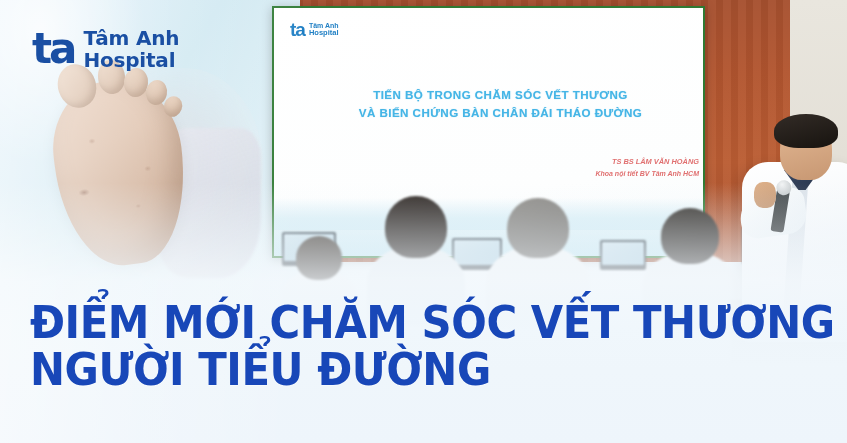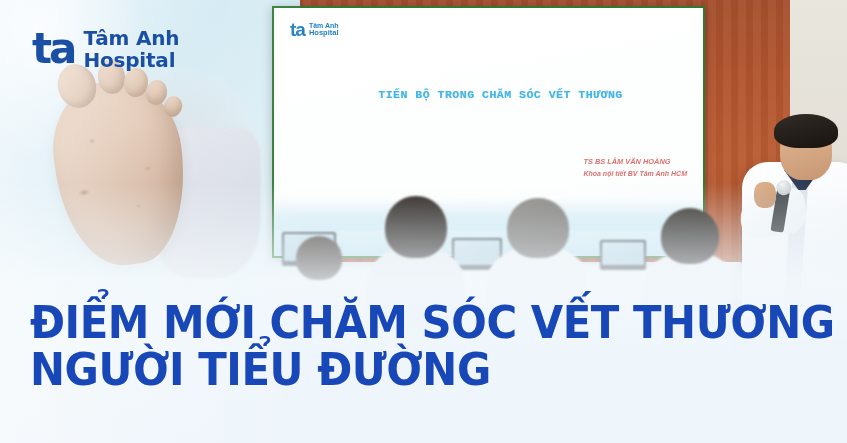--- a/index.html
+++ b/index.html
@@ -63,24 +63,24 @@
   .screen-logo .words span:nth-child(1){ font-size: 7px; font-weight:700; color:#1f7fc4; }
   .screen-logo .words span:nth-child(2){ font-size: 7.5px; font-weight:700; color:#1f7fc4; }
 
   .slide-title {
     position: absolute; left: 34px; top: 78px; right: 10px;
     text-align: center;
     font-size: 11.6px; font-weight: 700; letter-spacing: .45px; line-height: 1.52;
     color: #45b5e6;
     text-shadow: 0 0 1px rgba(69,181,230,.5);
   }
-  .slide-title div { white-space: nowrap; font-family: Liberation Mono, monospace; }
+  .slide-title div { white-space: nowrap; }
   .slide-author {
-    position: absolute; right: 16px; top: 148px;
-    text-align: left; color: #e07070;
+    position: absolute; right: 4px; top: 148px;
+    text-align: right; color: #e07070;
     font-size: 7.4px; font-weight: 700; font-style: italic; line-height: 1.65;
     font-family: "Liberation Sans", sans-serif;
   }
   .slide-author .sub { font-weight: 700; font-size: 7px; }
 
   
   .slide-lower {
     position: absolute; left: 0; right: 0; bottom: 0; height: 58px;
     background: linear-gradient(180deg, rgba(255,255,255,0) 0%, #d8eef6 35%, #bfe4f0 100%);
   }
@@ -288,20 +288,21 @@
         <div class="screen-logo">
           <span class="ta">ta</span>
           <span class="words">
             <span>Tâm Anh</span>
             <span>Hospital</span>
           </span>
         </div>
 
         <div class="slide-title">
           <div>TIẾN BỘ TRONG CHĂM SÓC VẾT THƯƠNG</div>
+          <div>VÀ  BIẾN CHỨNG BÀN CHÂN ĐÁI THÁO ĐƯỜNG</div>
         </div>
 
         <div class="slide-author">
           <div>TS BS LÂM VĂN HOÀNG</div>
           <div class="sub">Khoa nội tiết BV Tâm Anh HCM</div>
         </div>
 
         <div class="slide-lower"></div>
       </div>
     </div>

